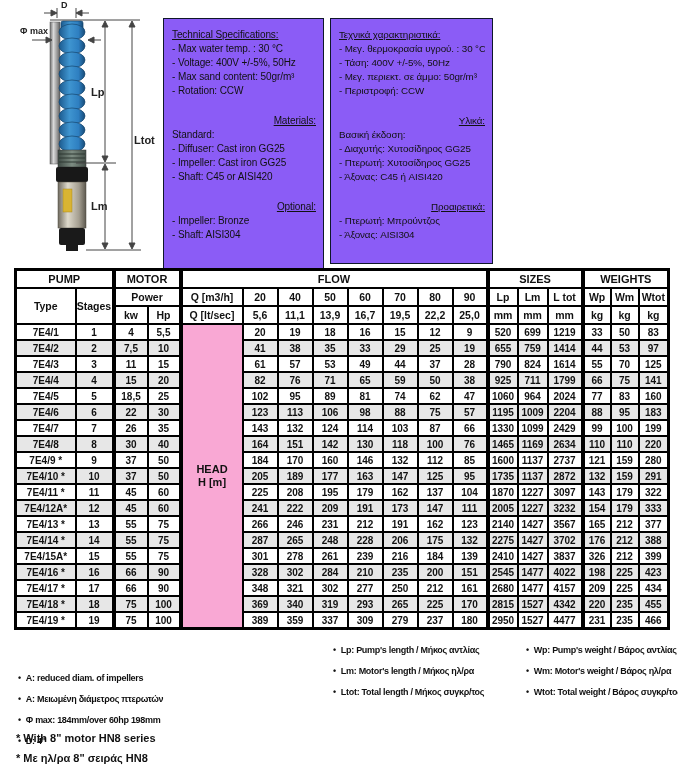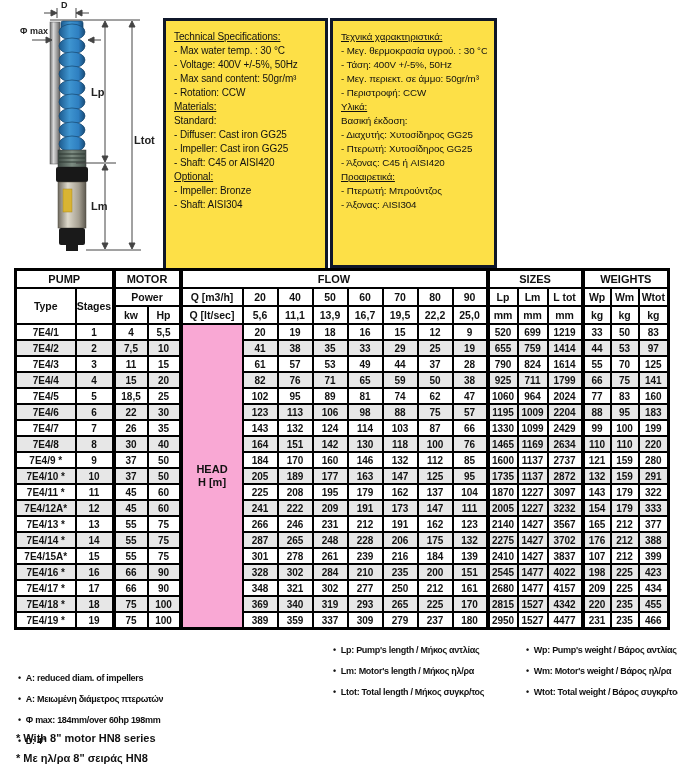--- a/index.html
+++ b/index.html
@@ -10,27 +10,27 @@
   
   .diagram{position:absolute;left:0;top:0;width:162px;height:266px;}
   .diagram svg{position:absolute;left:0;top:0;}
   .dim-label{position:absolute;font-weight:bold;color:#222;white-space:nowrap;}
   .lab-d{left:61px;top:0px;font-size:9px;}
   .lab-phi{left:20px;top:26px;font-size:9px;}
   .lab-lp{left:91px;top:86px;font-size:11px;}
   .lab-ltot{left:134px;top:134px;font-size:11px;}
   .lab-lm{left:91px;top:200px;font-size:11px;}
   
-  .spec-box{position:absolute;border:3px solid #0f172a;background:#fde047;
+  .spec-box{position:absolute;border:1px solid #0f172a;background:#8b5cf6;
     font-size:10px;line-height:14px;padding:9px 7px 20px 8px;letter-spacing:-0.1px;}
   .spec-box div{white-space:nowrap;overflow:hidden;}
   #specEn{left:163px;top:18px;width:144px;height:224px;}
   #specGr{left:330px;top:18px;width:146px;height:215px;font-size:9.8px;}
   .sp-h{text-decoration:underline;}
-  .gap{margin-top:0;}
+  .gap{margin-top:16px;text-align:right;}
   
   #spec-table{position:absolute;left:14px;top:268px;width:653px;
     border-collapse:collapse;table-layout:fixed;border:3px solid #000;padding-left:24px;}
   #spec-table th,#spec-table td{
     border:2px solid #000;text-align:center;vertical-align:middle;padding:0;
     font-weight:bold;white-space:nowrap;overflow:hidden;background:#fff;}
   #spec-table thead th{height:16px;font-size:10.5px;}
   #spec-table thead tr.group th{font-size:11px;}
   #spec-table tbody td{height:14px;font-size:10px;}
   #spec-table .gl{border-left-width:4px;}
@@ -520,21 +520,21 @@
         <td>301</td>
         <td>278</td>
         <td>261</td>
         <td>239</td>
         <td>216</td>
         <td>184</td>
         <td>139</td>
         <td class="gl">2410</td>
         <td>1427</td>
         <td>3837</td>
-        <td class="gl">107</td>
+        <td class="gl">326</td>
         <td>212</td>
         <td>399</td>
       </tr>
       <tr class="shade">
         <td>7E4/16 *</td>
         <td>16</td>
         <td class="gl">66</td>
         <td>90</td>
         <td>328</td>
         <td>302</td>

